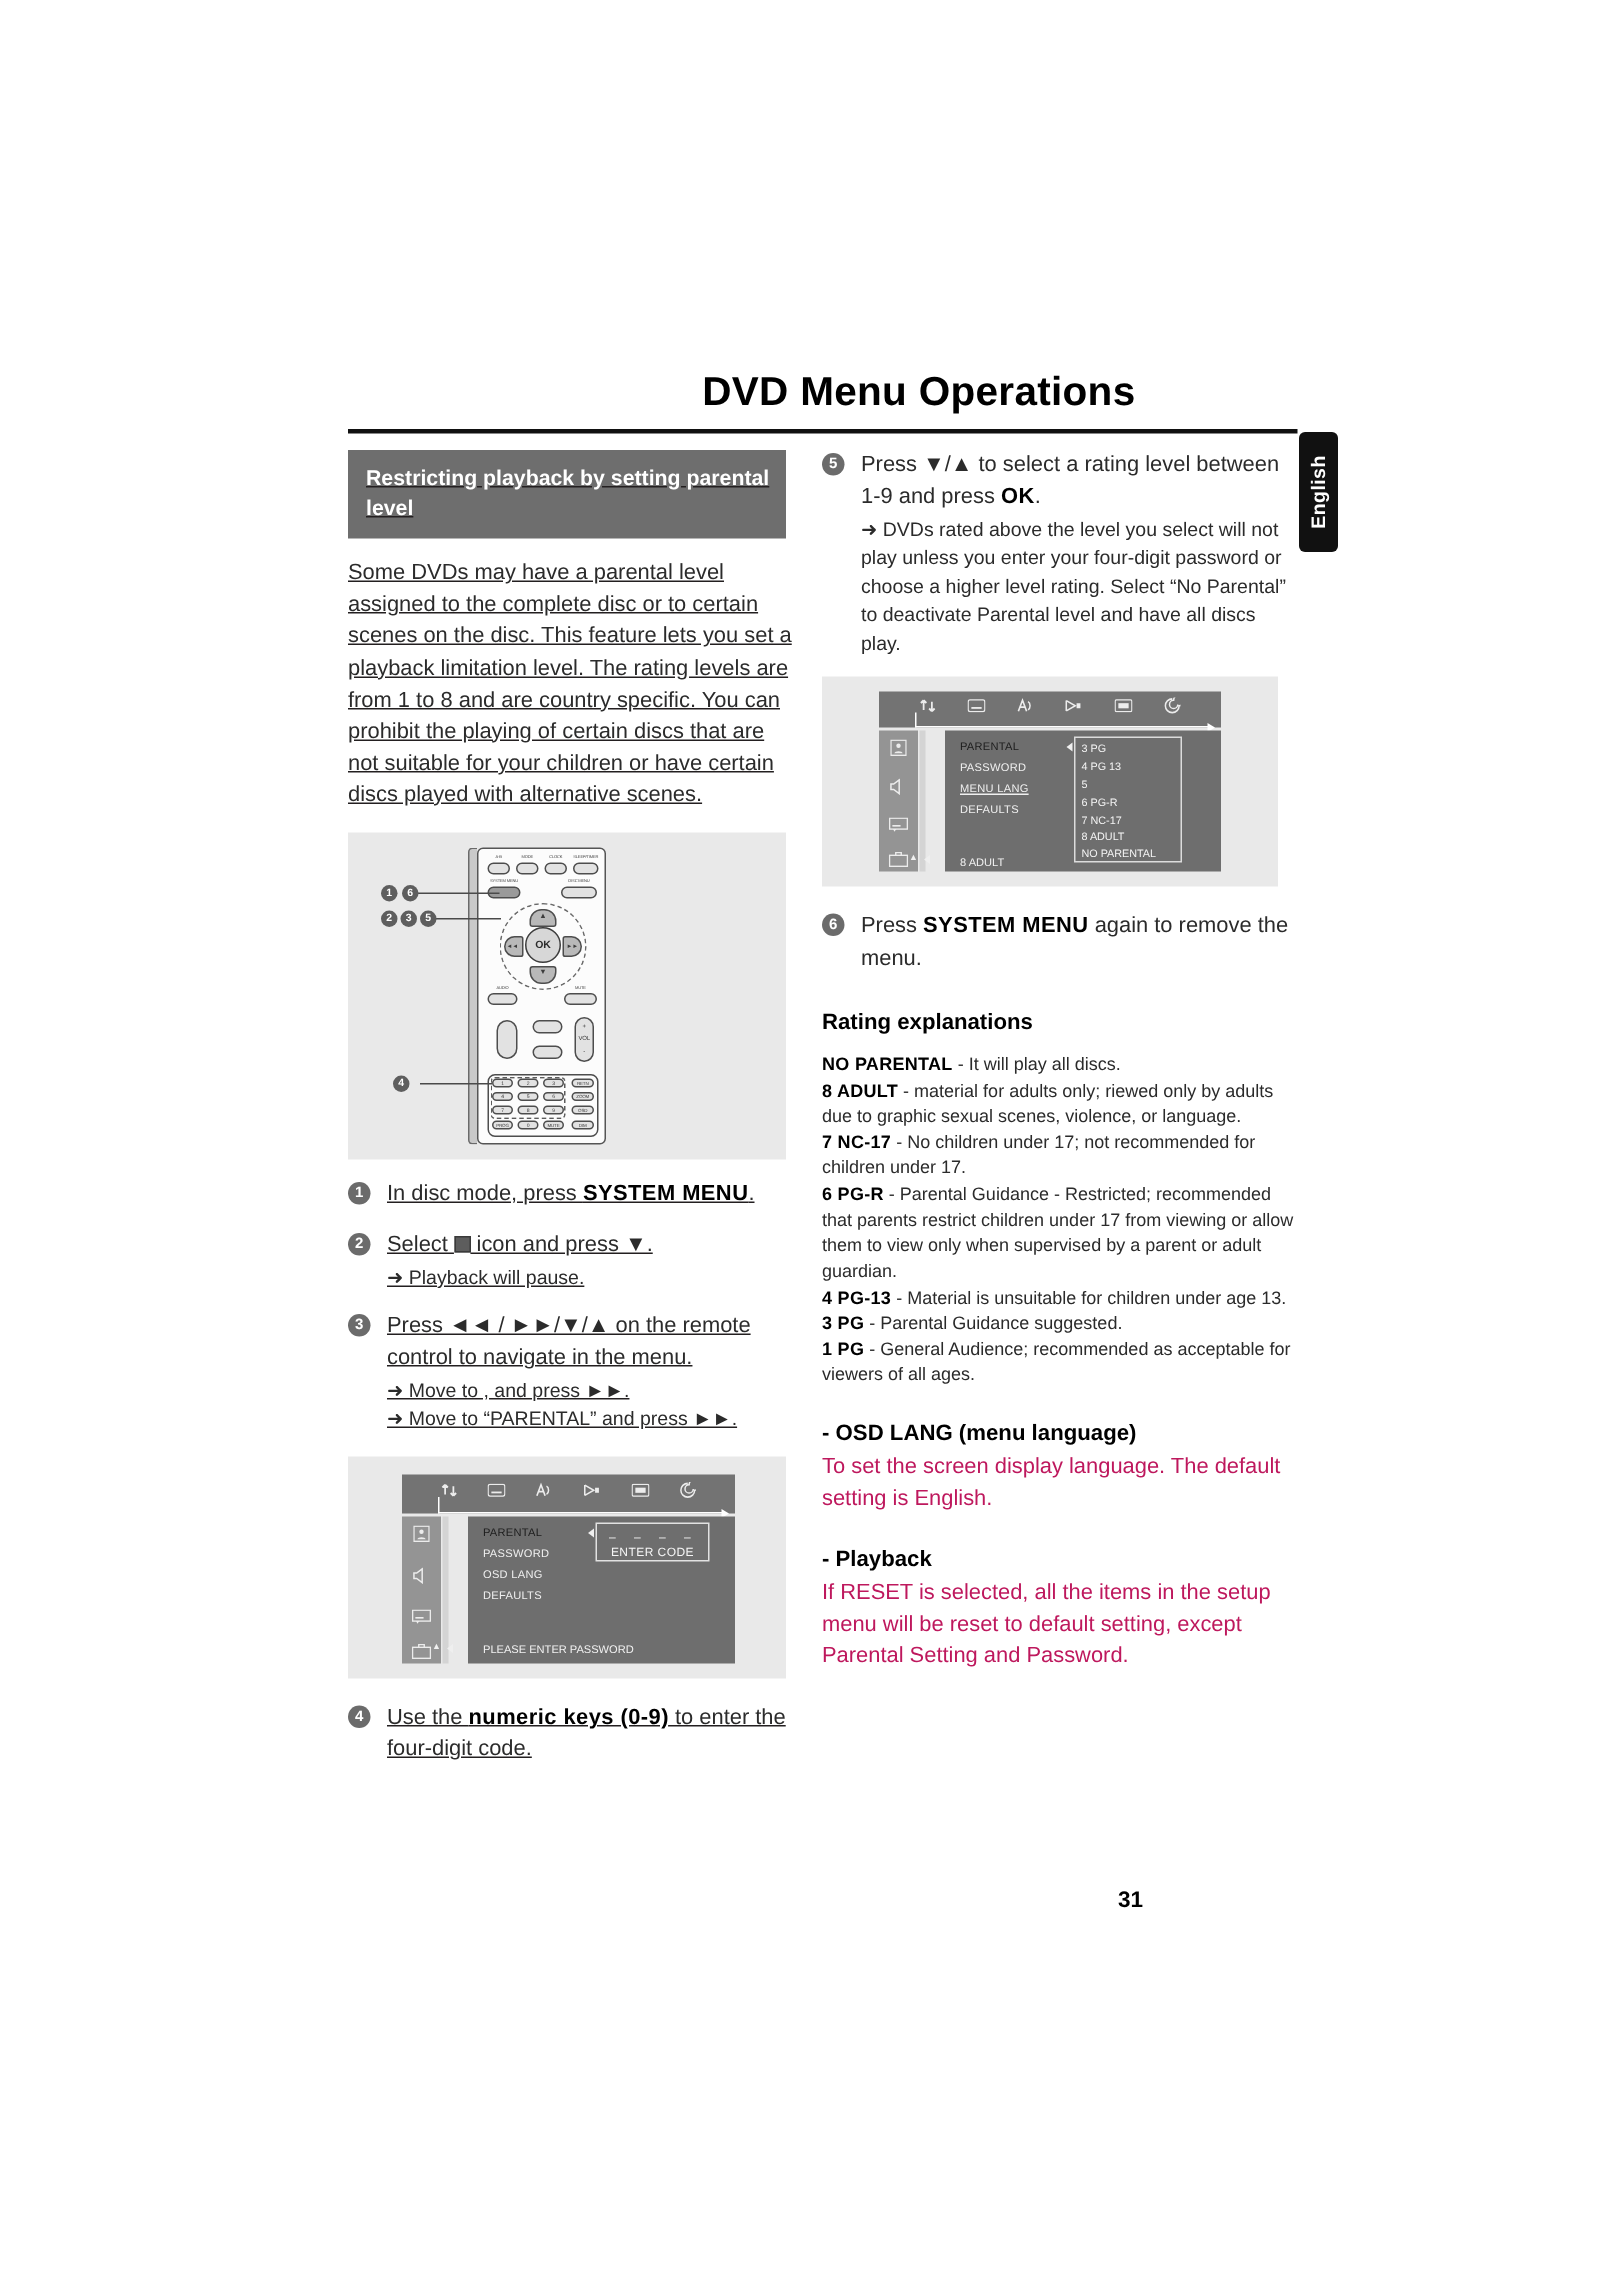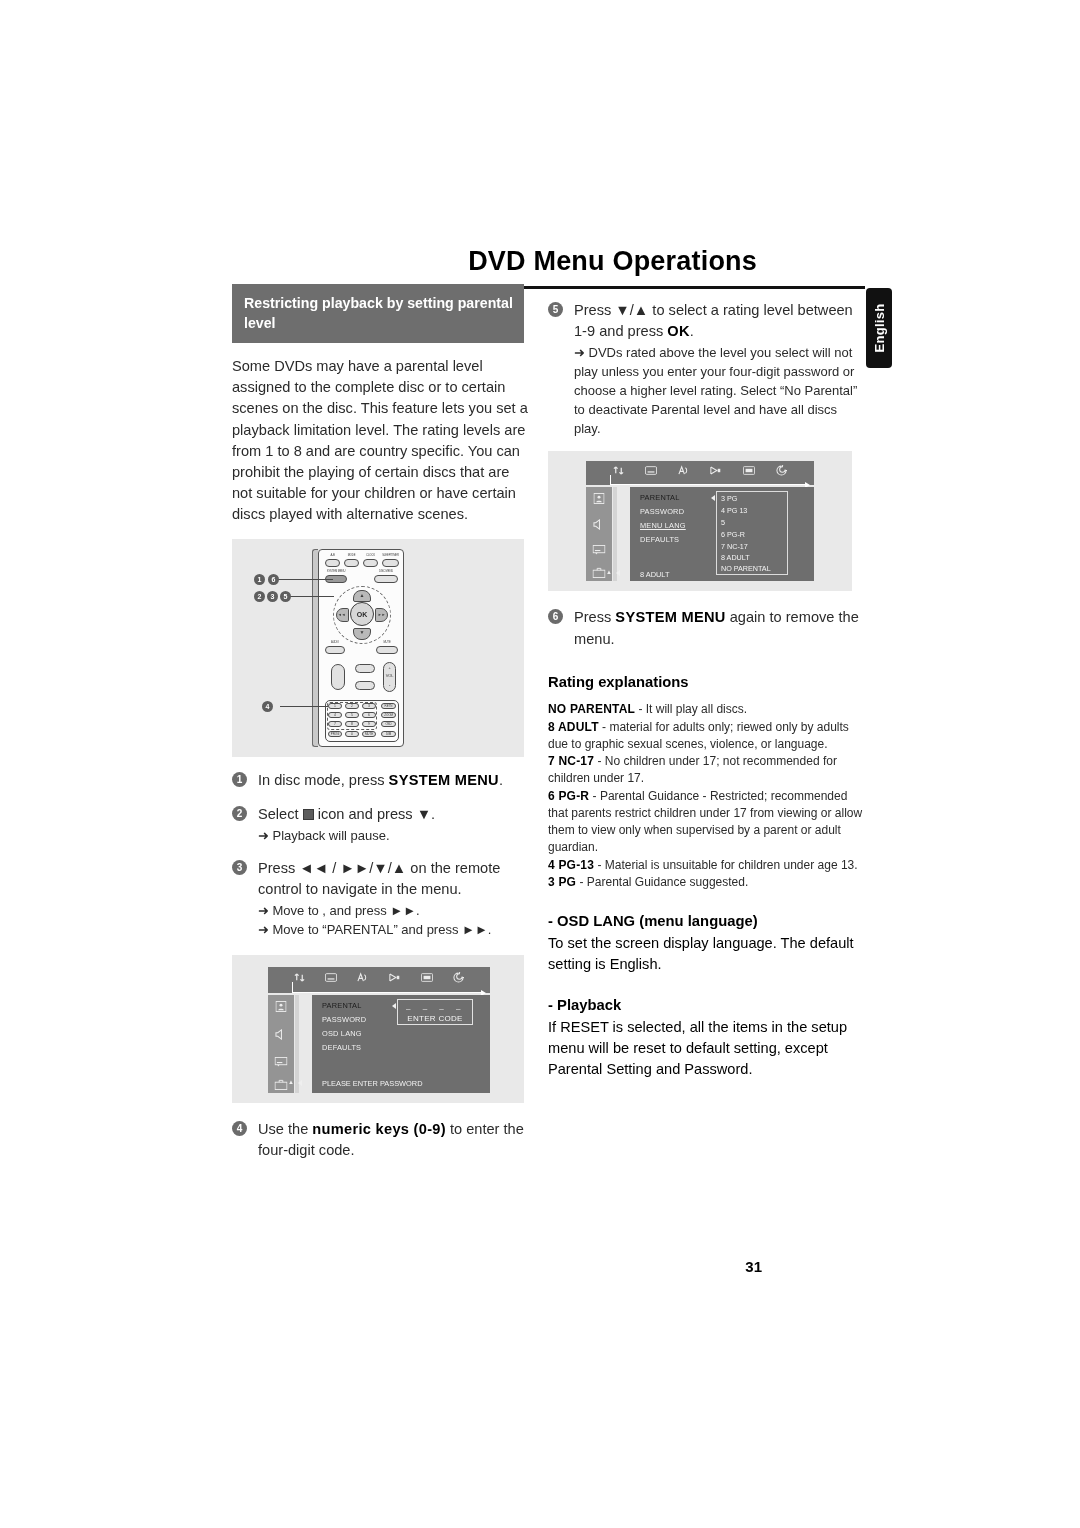--- a/index.html
+++ b/index.html
@@ -32,21 +32,21 @@
   }
   .lang-tab span {
     display:block; position:absolute; left:50%; top:50%;
     transform:translate(-50%,-50%) rotate(-90deg);
     transform-origin:center;
     color:#fff; font-size:13px; font-weight:bold; white-space:nowrap;
     letter-spacing:0.3px;
   }
 
   
-  .col-left  { position:absolute; left:232px; top:284px; width:298px; }
+  .col-left  { position:absolute; left:232px; top:300px; width:298px;text-decoration:underline; }
   .col-right { position:absolute; left:548px; top:300px; width:318px; }
 
   
   .banner {
     background:#6e6e6e; color:#fff;
     font-size:14.2px; font-weight:bold; line-height:1.42;
     padding:9px 10px 10px 12px;
     width:292px;
   }
 
@@ -167,21 +167,21 @@
     background:#5e5e5e; color:#fff; font-size:7px; font-weight:bold;
     line-height:11px; text-align:center;
   }
 
   
   .sub-head { font-size:14.8px; font-weight:bold; color:#000; margin-top:24px; }
   .ratings { font-size:12px; line-height:1.44; color:#2b2b2b; margin-top:11px; }
   .ratings b { color:#000; font-weight:bold; letter-spacing:0.2px; }
   .ratings .ln { display:block; }
   .blk-head { font-size:14.8px; font-weight:bold; color:#000; margin-top:22px; }
-  .blk-body { font-size:14.6px; line-height:1.44; color:#000000; margin-top:4px; }
+  .blk-body { font-size:14.6px; line-height:1.44; color:#be185d; margin-top:4px; }
 
   .page-num {
     position:absolute; right:210px; top:1258px;
     font-size:15px; font-weight:bold; color:#000;
   }
   .inline-icon {
     display:inline-block; width:11px; height:11px; vertical-align:-1px;
     background:#5d5d5d; border:1px solid #3a3a3a; position:relative;
   }
 </style>
@@ -478,20 +478,21 @@
 
     <div class="sub-head">Rating explanations</div>
 
     <div class="ratings">
       <span class="ln"><b>NO PARENTAL</b><span> - It will play all discs.</span></span>
       <span class="ln"><b>8 ADULT</b><span> - material for adults only; riewed only by adults due to graphic sexual scenes, violence, or language.</span></span>
       <span class="ln"><b>7 NC-17</b><span> - No children under 17; not recommended for children under 17.</span></span>
       <span class="ln"><b>6 PG-R</b><span> - Parental Guidance - Restricted; recommended that parents restrict children under 17 from viewing or allow them to view only when supervised by a parent or adult guardian.</span></span>
       <span class="ln"><b>4 PG-13</b><span> - Material  is unsuitable for children under age 13.</span></span>
       <span class="ln"><b>3 PG</b><span> - Parental Guidance suggested.</span></span>
+      <span class="ln"><b>1 PG</b><span> - General Audience; recommended as acceptable for viewers of all ages.</span></span>
     </div>
 
     <div class="blk-head">- OSD LANG (menu language)</div>
     <div class="blk-body">To set the screen display language. The default setting is English.</div>
 
     <div class="blk-head">- Playback</div>
     <div class="blk-body">If RESET is selected, all the items in the setup menu will be reset to default setting,  except Parental Setting and Password.</div>
   </div>
 
   <div class="page-num">31</div>

